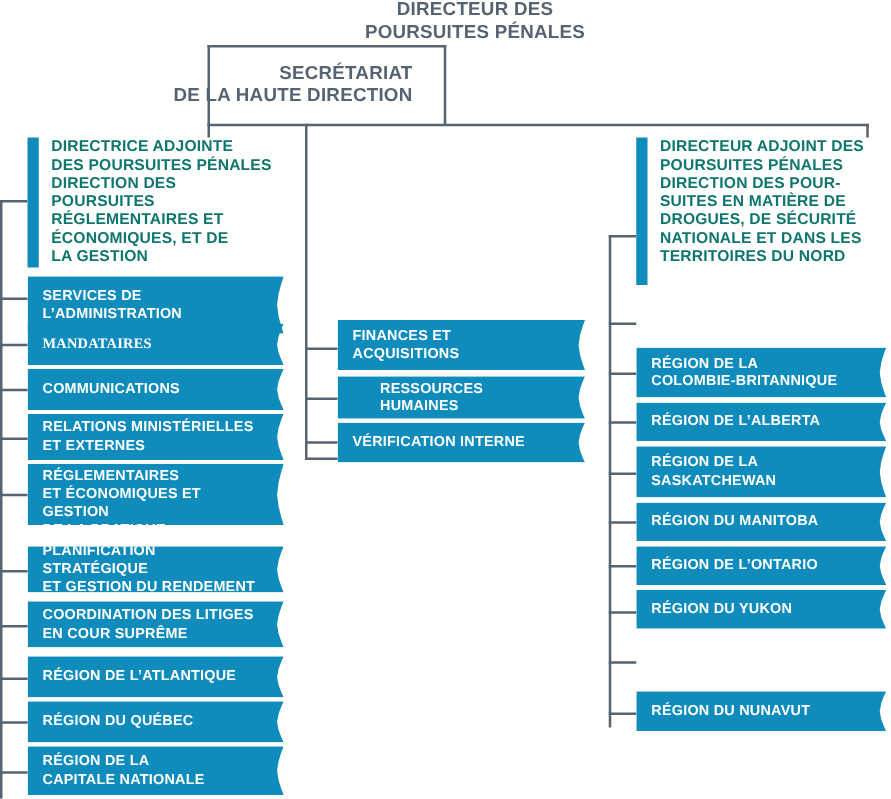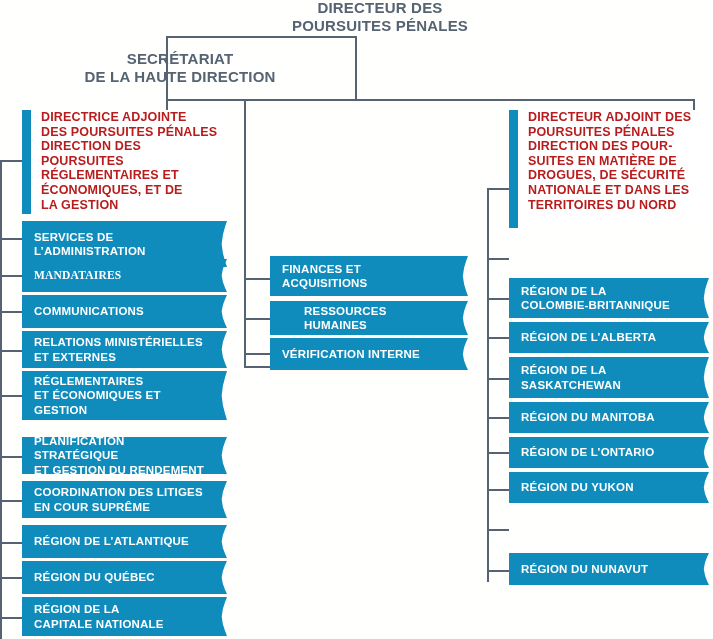--- a/index.html
+++ b/index.html
@@ -20,40 +20,40 @@
     line-height:18px;
     letter-spacing:.2px;
     white-space:pre-line;
   }
   #title-root{
     top:-1px;left:215px;width:330px;
     text-align:center;
   }
   #title-secretariat{
     top:50px;left:30px;width:300px;
-    text-align:center;
+    text-align:right;
   }
 
   
   .line{position:absolute;background:#566373;}
   .v{width:2px;}
   .h{height:2px;}
 
   
   .hdr{
     position:absolute;
     background:#ffffff;
   }
   .hdr .bar{
     position:absolute;left:0;top:0;bottom:0;width:9px;
     background:#0f8cbb;
   }
   .hdr .txt{
     position:absolute;left:19px;top:0;right:2px;
-    color:#b91c1c;
+    color:#0f766e;
     font-weight:bold;
     font-size:12.5px;
     line-height:14.6px;
     letter-spacing:.15px;
     white-space:pre-line;
   }
 
   
   .bx{
     position:absolute;

